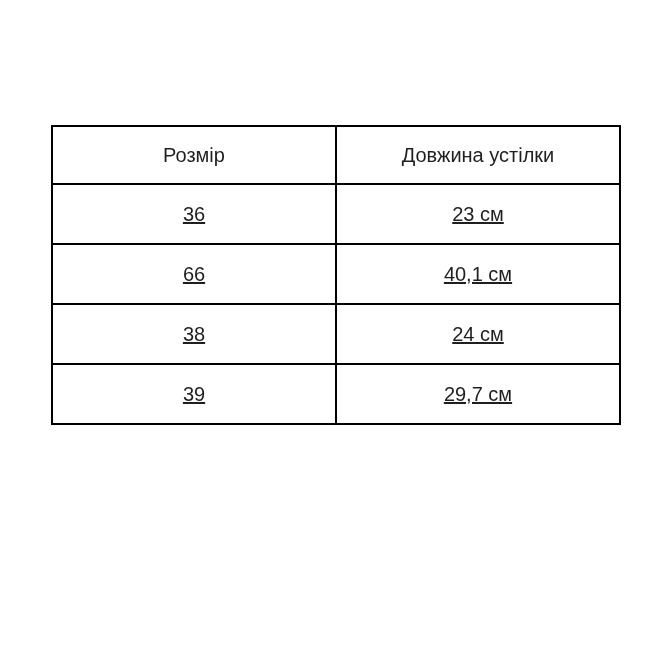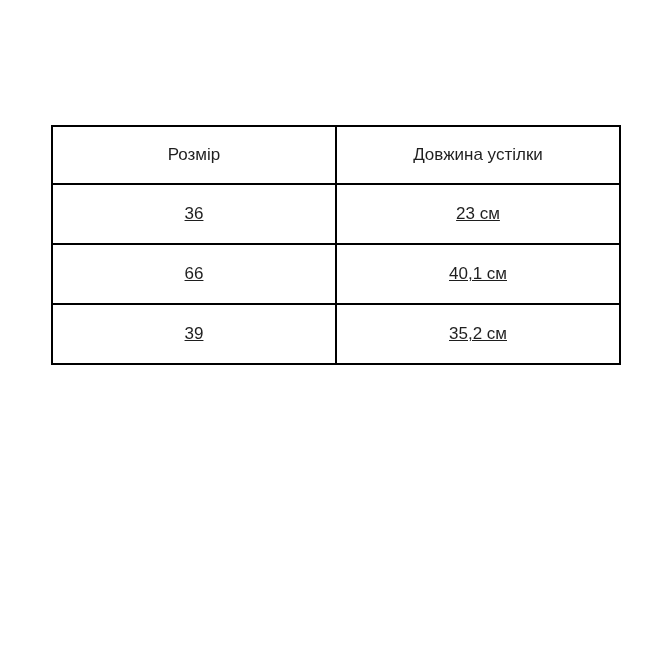--- a/index.html
+++ b/index.html
@@ -24,21 +24,21 @@
     width: 568px;
     border-collapse: collapse;
     table-layout: fixed;
     background: #ffffff;
   }
   table.size-chart th,
   table.size-chart td {
     border: 2px solid #000000;
     text-align: center;
     vertical-align: middle;
-    font-size: 17px;
+    font-size: 20px;
     font-weight: 400;
     color: #1f1f1f;
     padding: 0;
   }
   table.size-chart th {
     height: 56px;
   }
   table.size-chart td {
     height: 58px;
     text-decoration: underline;
@@ -64,18 +64,22 @@
     <tbody>
       <tr>
         <td>36</td>
         <td>23 см</td>
       </tr>
       <tr>
         <td>66</td>
         <td>40,1 см</td>
       </tr>
       <tr>
+        <td>38</td>
+        <td>24 см</td>
+      </tr>
+      <tr>
         <td>39</td>
-        <td>35,2 см</td>
+        <td>29,7 см</td>
       </tr>
     </tbody>
   </table>
 </div>
 
 </body></html>

